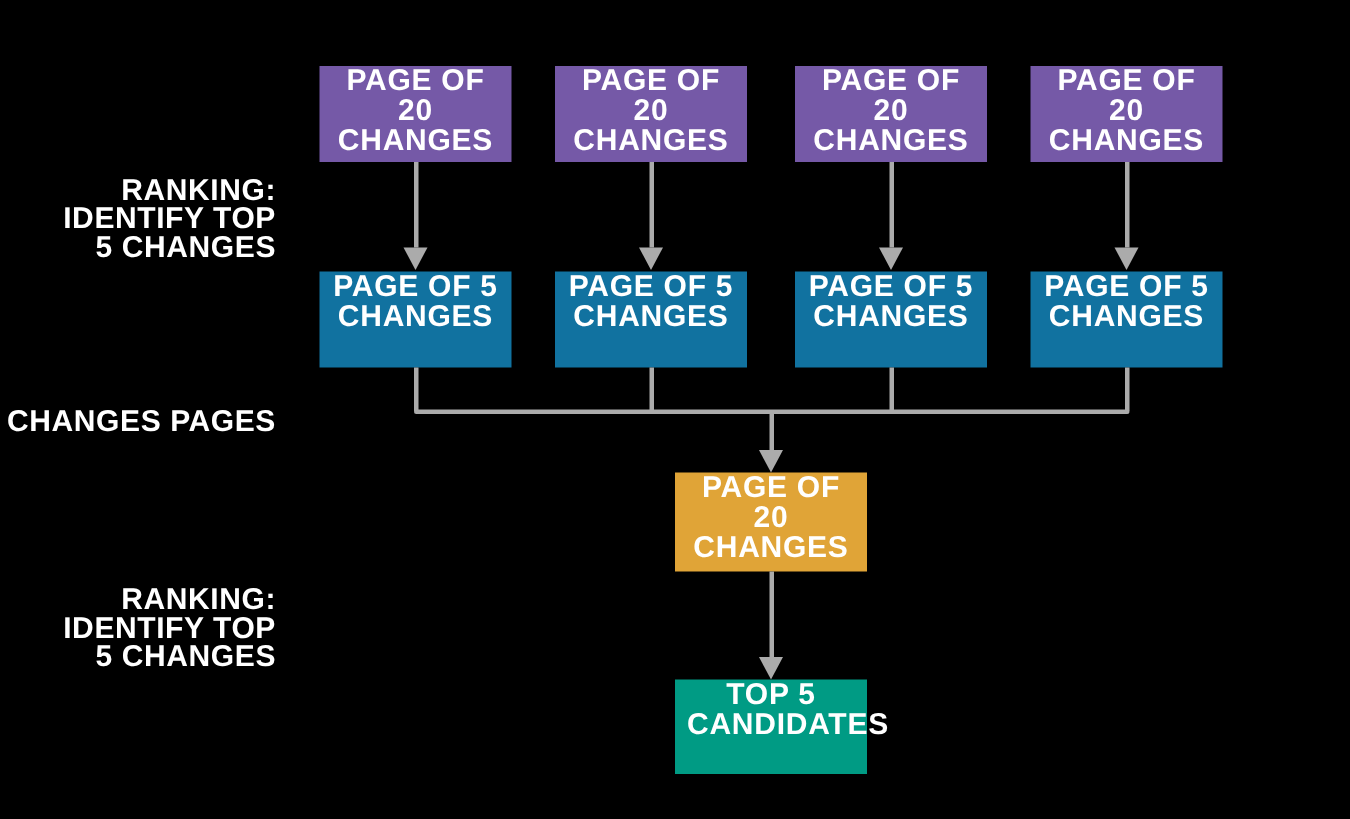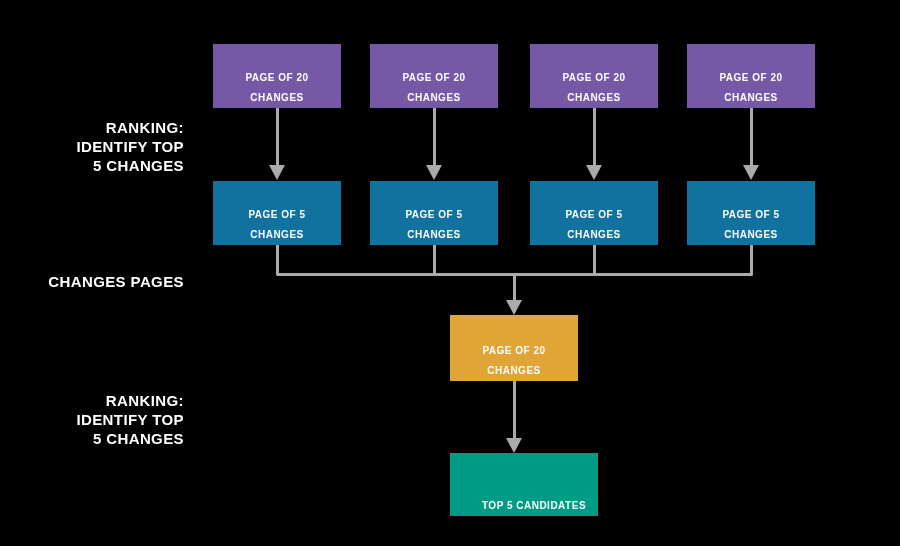--- a/index.html
+++ b/index.html
@@ -16,47 +16,47 @@
     overflow: hidden;
   }
 
   
   .side-label {
     position: absolute;
     left: 0;
     width: 184px;
     text-align: right;
     color: var(--text, #ffffff);
-    font-size: 15px;
+    font-size: 20px;
     font-weight: bold;
     line-height: 19px;
     letter-spacing: 0.4px;
   }
   .side-label span { display: block; }
 
   
   .node {
     position: absolute;
     width: 128px;
     height: 64px;
     display: flex;
-    align-items: flex-end;
+    align-items: flex-start;
     justify-content: center;
     text-align: center;
     color: var(--text, #ffffff);
-    font-size: 10px;
+    font-size: 20px;
     font-weight: bold;
     line-height: 20px;
     letter-spacing: 0.5px;
   }
   .node span { display: block; width: 112px; }
   .node.purple { background: var(--purple, #7559A7); }
   .node.blue   { background: var(--blue,   #1172A0); }
   .node.orange { background: var(--orange, #E0A437); height: 66px; }
-  .node.green  { background: var(--green,  #009B84); height: 63px; padding-left: 20px; }
+  .node.green  { background: var(--green,  #009B84); height: 63px; }
 
   
   .varrow { position: absolute; width: 17px; }
   .varrow .stem {
     position: absolute;
     top: 0; bottom: 15px;
     left: 50%; margin-left: -1.5px;
     width: 3px;
     background: var(--line, #ABABAB);
   }

